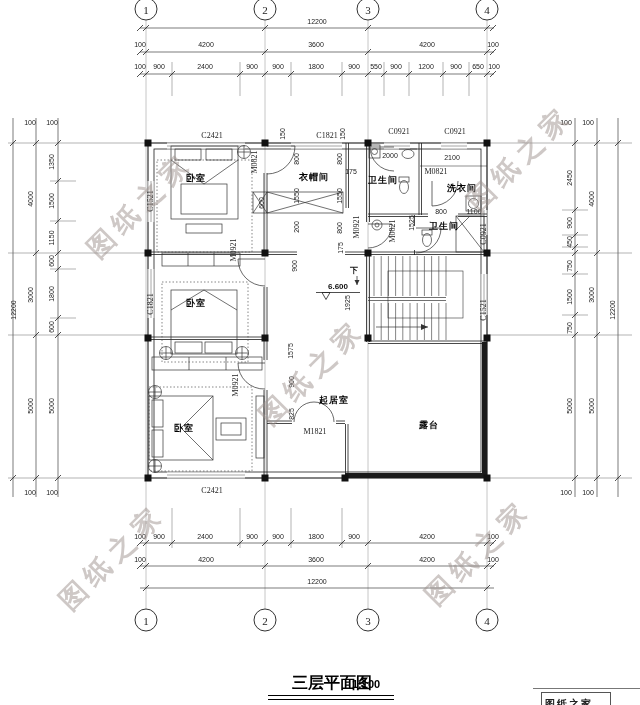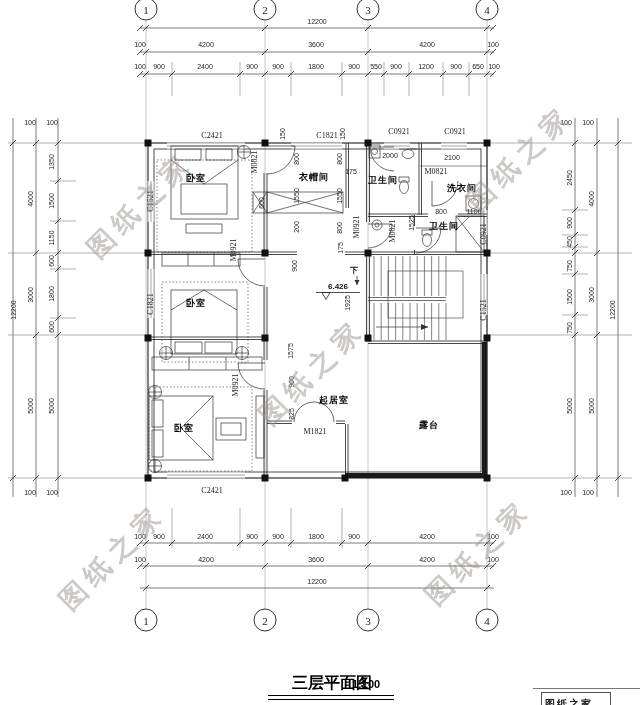--- a/index.html
+++ b/index.html
@@ -478,21 +478,21 @@
       <div class="lb dv" style="left: 291px; top: 382px;">900</div>
       <div class="lb dv" style="left: 291px; top: 414px;">825</div>
       <div class="lb dv" style="left: 261px; top: 203px;">600</div>
       <div class="lb d" style="left: 390px; top: 155px;">2000</div>
       <div class="lb d" style="left: 452px; top: 157px;">2100</div>
       <div class="lb d" style="left: 441px; top: 211px;">800</div>
       <div class="lb d" style="left: 474px; top: 211px;">1100</div>
       <div class="lb dv" style="left: 411px; top: 223px;">1525</div>
       <div class="lb dv" style="left: 282px; top: 134px;">150</div>
       <div class="lb dv" style="left: 342px; top: 134px;">150</div>
-      <div class="lb note" style="left: 338px; top: 287px;">6.426</div>
+      <div class="lb note" style="left: 338px; top: 287px;">6.600</div>
       <div class="lb note" style="left: 354px; top: 271px;">下</div>
     </div>
   <div id="wms">
       <div class="wm" style="left: 140px; top: 205px;">图纸之家</div>
       <div class="wm" style="left: 520px; top: 158px;">图纸之家</div>
       <div class="wm" style="left: 312px; top: 372px;">图纸之家</div>
       <div class="wm" style="left: 112px; top: 557px;">图纸之家</div>
       <div class="wm" style="left: 478px; top: 552px;">图纸之家</div>
     </div>
   <div id="bubs">

